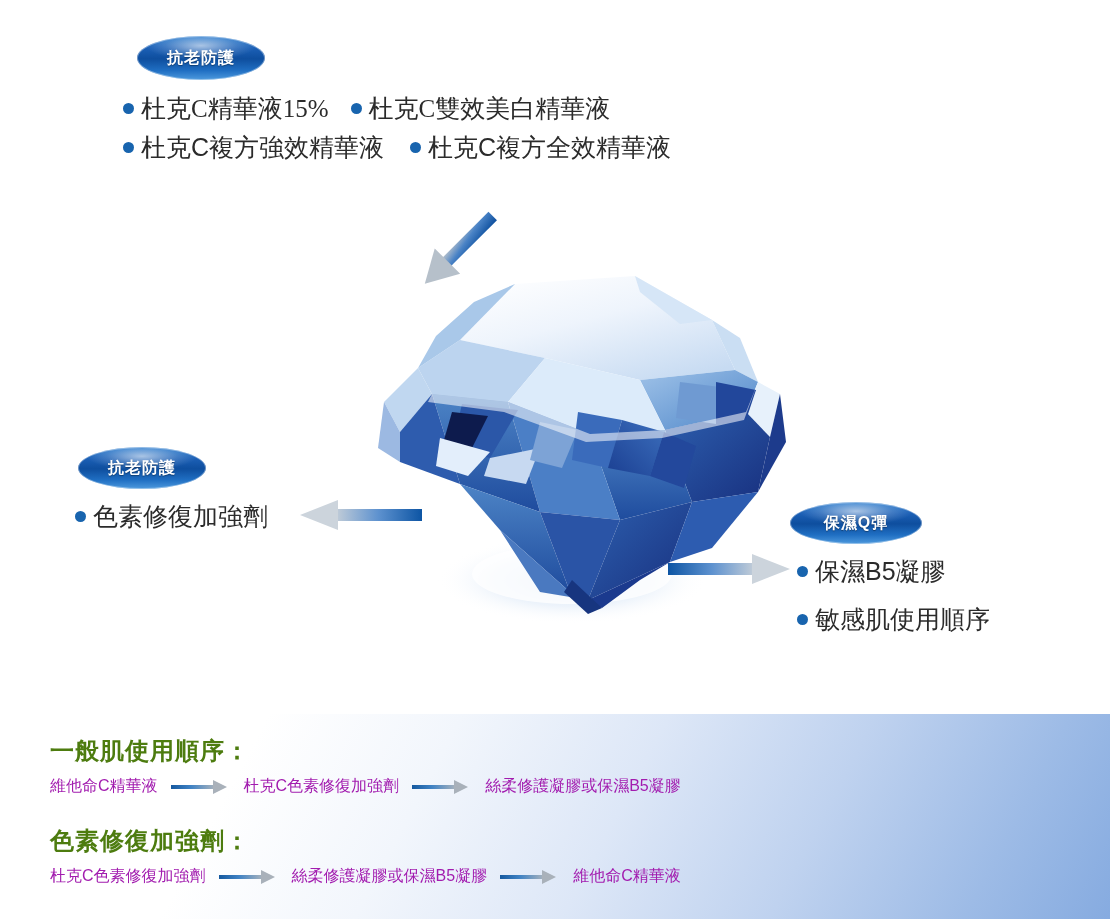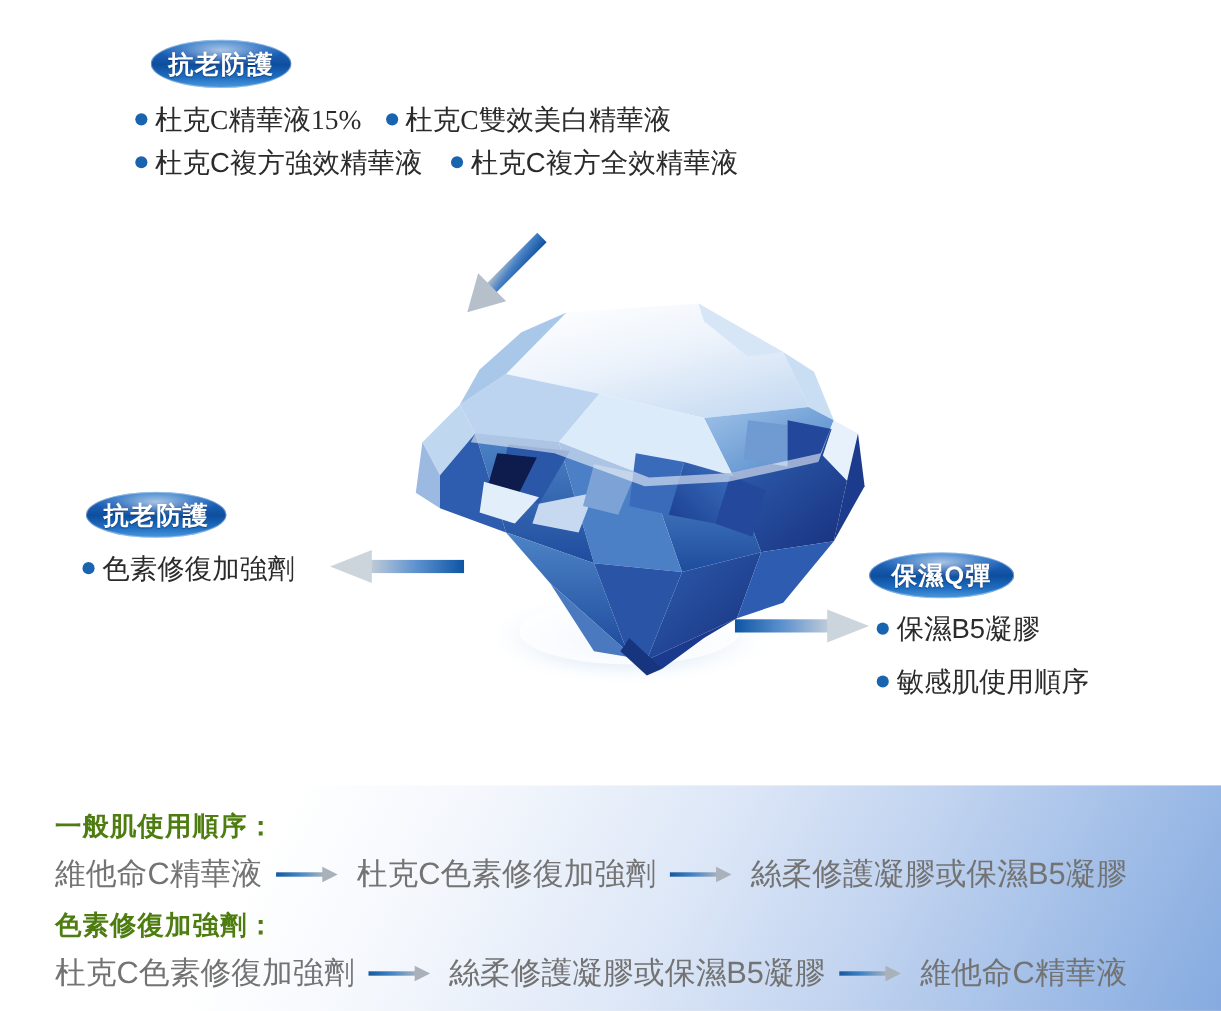--- a/index.html
+++ b/index.html
@@ -36,21 +36,21 @@
   }
 
   
   .badge {
     position: absolute;
     display: flex;
     align-items: center;
     justify-content: center;
     border-radius: 50%;
     color: #ffffff;
-    font-size: 23px;
+    font-size: 16px;
     font-weight: bold;
     letter-spacing: 1px;
     text-shadow: 0 1px 1px rgba(0,0,0,.35);
     background:
       radial-gradient(ellipse 60% 46% at 50% 22%, rgba(255,255,255,.62) 0%, rgba(255,255,255,.16) 46%, rgba(255,255,255,0) 72%),
       linear-gradient(180deg, #2f7fd0 0%, #1b5fb5 28%, #0e4e9e 52%, #1f6ec2 78%, #4e9ade 100%);
     box-shadow: inset 0 0 0 1px rgba(255,255,255,.38);
   }
 
   
@@ -83,22 +83,22 @@
     font-weight: bold;
     color: #4d7c0f;
     white-space: nowrap;
     letter-spacing: 1px;
   }
   .usage-row {
     position: absolute;
     display: flex;
     align-items: center;
     white-space: nowrap;
-    font-size: 28px;
-    color: #737373;
+    font-size: 16px;
+    color: #a21caf;
   }
   .flow-arrow {
     position: relative;
     width: 60px;
     height: 16px;
     margin: 0 13px;
     flex: 0 0 auto;
   }
   .flow-arrow .shaft {
     position: absolute;

